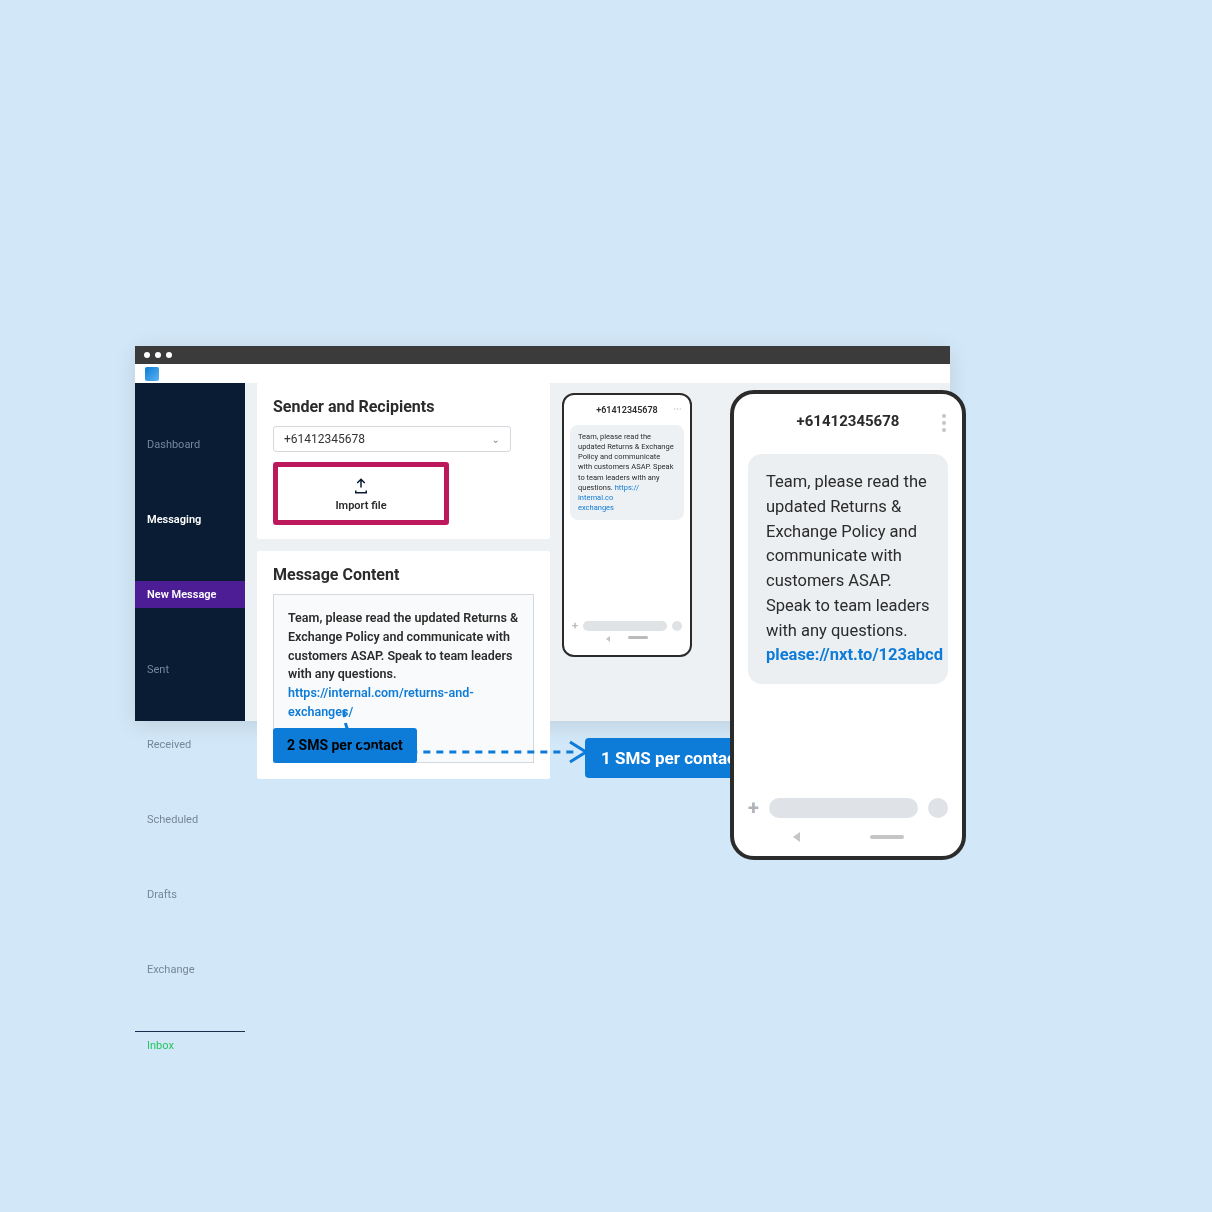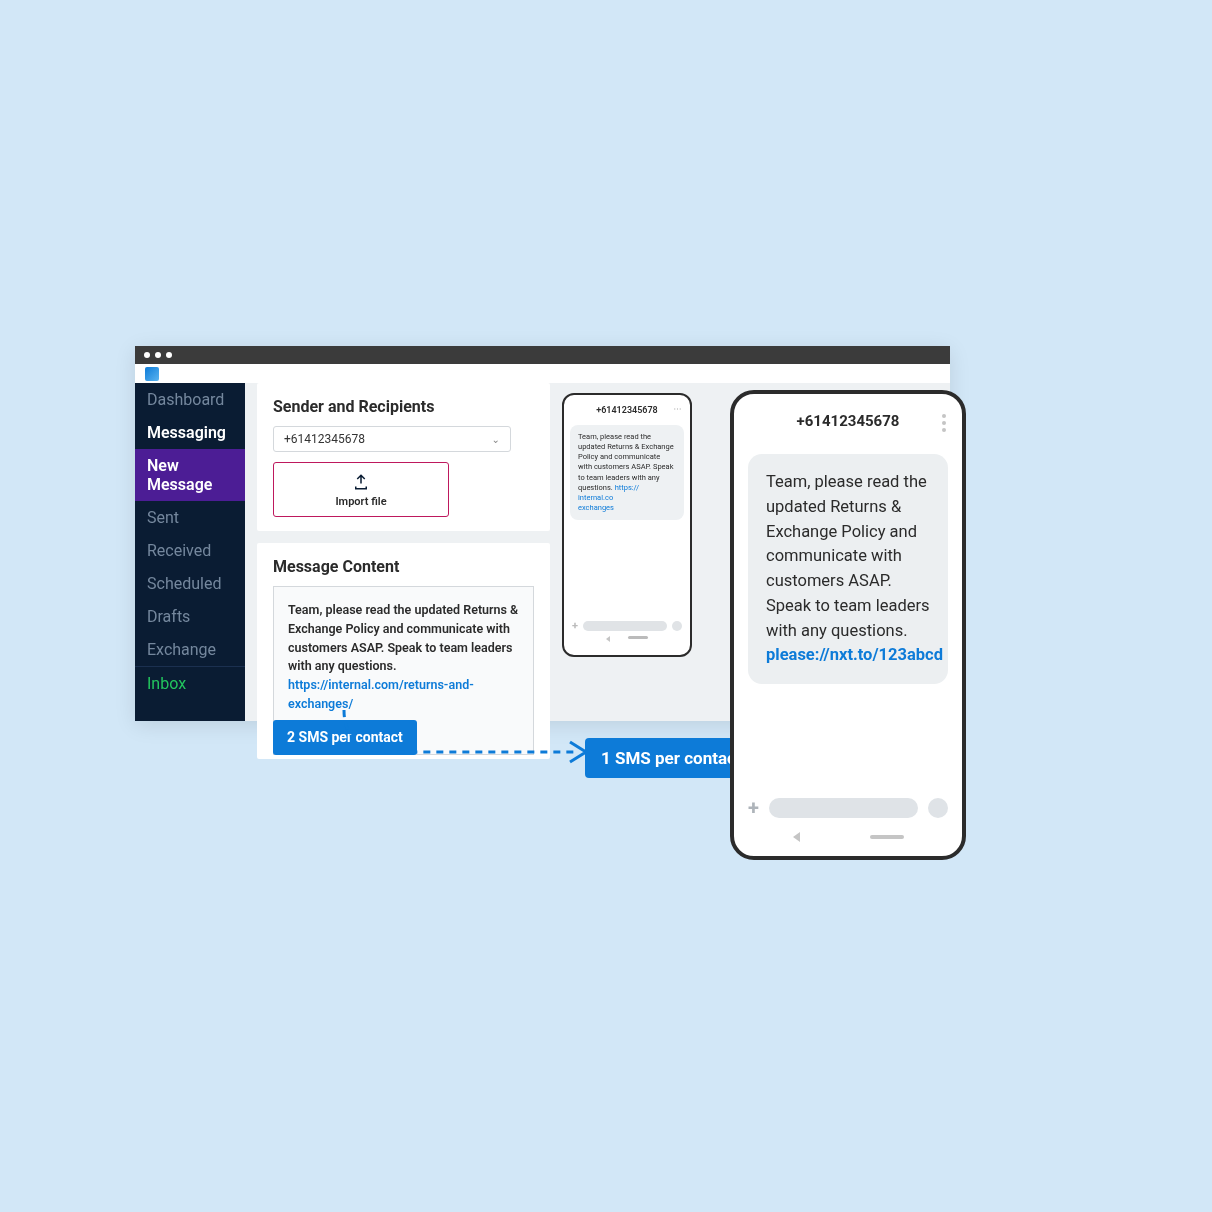--- a/index.html
+++ b/index.html
@@ -53,23 +53,24 @@
 
   
   .sidebar {
     width: 110px;
     background: #0a1c33;
     display: flex;
     flex-direction: column;
   }
   .sidebar-item {
     padding: 7px 12px;
-    font-size: 16px;
+    font-size: 11px;
     color: #74879d;
     cursor: pointer;
+    margin-top: 48px;
   }
   .sidebar-item.bold { color: #fff; font-weight: 600; }
   .sidebar-item.active { background: #4c1d95; color: #fff; font-weight: 600; }
   .sidebar-item.inbox { border-top: 1px solid #1b3050; color: #22c55e; }
 
   
   .main {
     flex: 1;
     background: #eef1f3;
     padding: 0;
@@ -100,57 +101,57 @@
     padding: 5px 10px;
     font-size: 12px;
     width: 238px;
     display: flex;
     justify-content: space-between;
     align-items: center;
     color: #333;
   }
   .chev { font-size: 10px; color: #888; }
   .import-btn {
-    border: 1px solid #be185d;
+    border: 5px solid #be185d;
     border-radius: 3px;
     width: 176px;
     padding: 10px 0 8px 0;
     display: flex;
     flex-direction: column;
     align-items: center;
     gap: 4px;
     margin-top: 10px;
     cursor: pointer;
   }
   .import-btn .up-icon {
     width: 18px; height: 18px;
   }
   .import-btn .lbl { font-size: 11px; font-weight: 600; color: #2b2b2b; }
 
   .msg-content-panel {
     background: #fff;
-    padding: 14px 16px 4px 16px;
+    padding: 14px 16px 16px 16px;
   }
   .msg-textbox {
     border: 1px solid #d4d8dc;
     background: #f9fafb;
     padding: 14px 14px 40px 14px;
     font-size: 12.5px;
     font-weight: 600;
     line-height: 1.5;
     color: #2b2b2b;
     position: relative;
   }
   .msg-textbox .link { color: #0d7bd8; }
   .sms-badge {
     position: absolute;
     left: -1px;
     bottom: -1px;
     background: #0d7bd8;
-    color: #ffffff;
+    color: #000000;
     font-weight: 700;
     font-size: 14px;
     padding: 7px 14px;
     border-radius: 3px;
     margin-top: 12px;
   }
 
   
   .preview-col {
     width: 140px;

